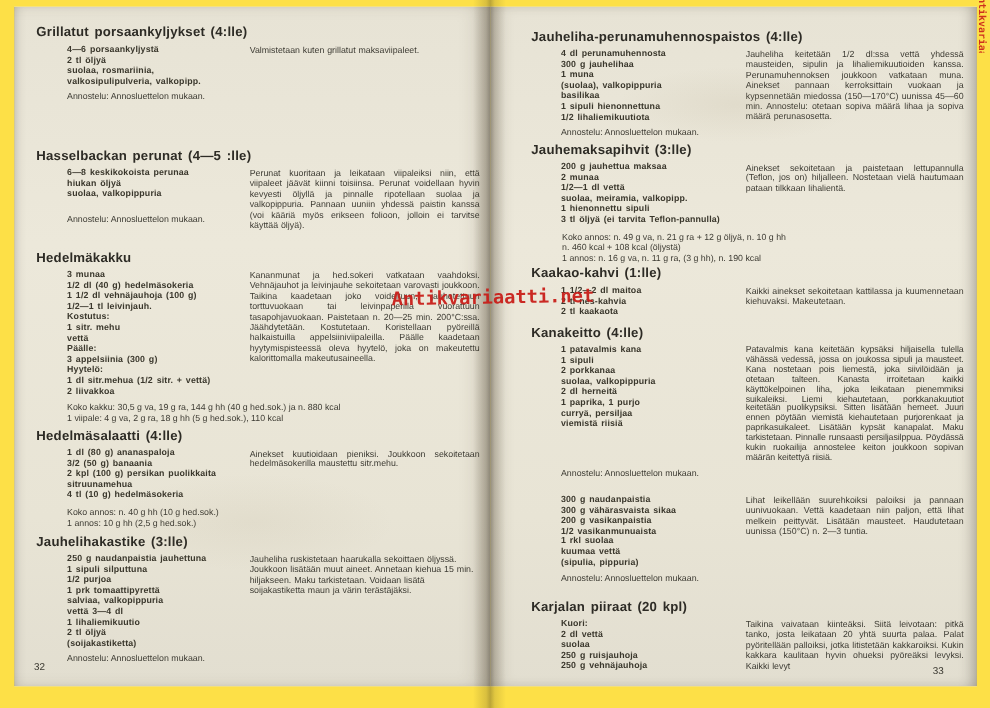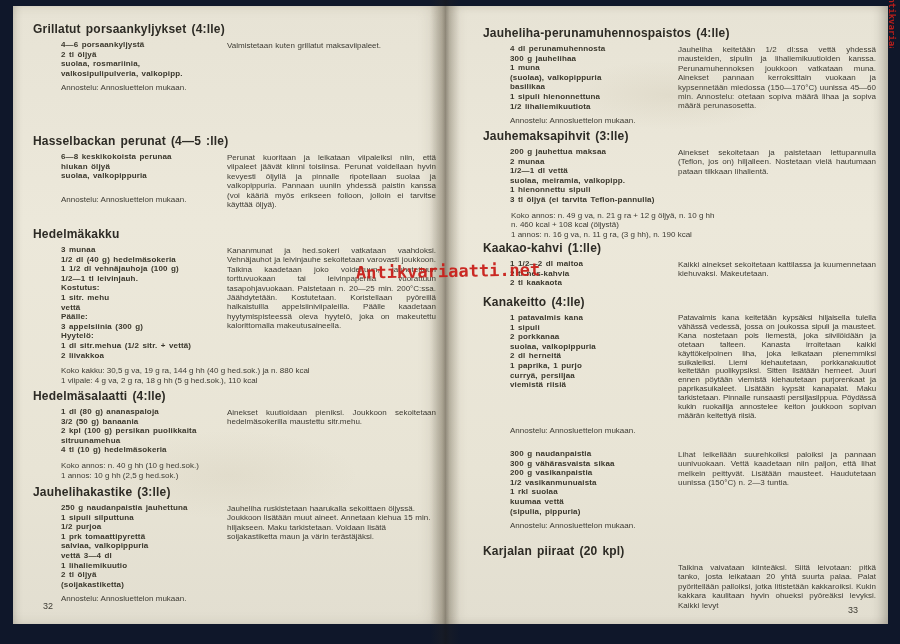--- a/index.html
+++ b/index.html
@@ -1,19 +1,19 @@
 <!DOCTYPE html>
 <html><head>
 <meta charset="utf-8">
 <style>
   * { box-sizing: border-box; margin: 0; padding: 0; }
   html, body { width: 900px; height: 644px; background: #000; }
   .scan {
     position: relative; width: 900px; height: 644px;
-    background: #0f172a; overflow: hidden;
+    background: #fde047; overflow: hidden;
     font-family: "Liberation Sans", sans-serif;
   }
   .page {
     position: absolute; top: 6px; height: 618px;
     background: linear-gradient(180deg, #e7e3d5 0%, #ece8da 35%, #e8e4d5 75%, #e2ded0 100%);
   }
   .page-left  { left: 13px;  width: 433px;
     box-shadow: inset -16px 0 20px -10px rgba(70,58,36,0.38), inset 6px 0 10px -6px rgba(40,35,25,0.30); }
   .page-right { left: 446px; width: 442px;
     box-shadow: inset 12px 0 16px -8px rgba(70,58,36,0.33), inset -10px 0 14px -8px rgba(40,35,25,0.40); }
@@ -39,21 +39,21 @@
     text-align: justify; word-spacing: 0.4px;
   }
   .page-right .inst { left: 195px; }
   .inst.tight { line-height: 8.9px; letter-spacing: -0.1px; }
   .inst.no-justify { text-align: left; }
   .note { margin-left: 28px; font-size: 8px; color: #3d3b33; margin-top: 5px; }
   .page-right .note { margin-left: 27px; }
   .note.gap-lg { margin-top: 36px; }
   .note.gap-md { margin-top: 14px; }
   .nutri { margin-left: 28px; font-size: 8px; color: #3d3b33; margin-top: 6px; line-height: 9.8px; }
-  .pagenum { position: absolute; font-size: 9px; color: #3d3b33; margin-left: 12px; }
+  .pagenum { position: absolute; font-size: 9px; color: #3d3b33; }
   .pagenum-left  { left: 18px; top: 595px; }
   .pagenum-right { right: 30px; top: 599px; }
 
   .wm-center {
     position: absolute; left: 356px; top: 261px; z-index: 6;
     font-family: "DejaVu Sans Mono", monospace; font-weight: bold;
     font-size: 17px; color: #c91f1a; transform: rotate(-1deg);
     opacity: 0.95; pointer-events: none; white-space: nowrap;
   }
   .wm-edge {
@@ -249,20 +249,27 @@
             <div>(sipulia, pippuria)</div>
           </div>
         <p class="inst">Lihat leikellään suurehkoiksi paloiksi ja pannaan uunivuokaan. Vettä kaadetaan niin paljon, että lihat melkein peittyvät. Lisätään mausteet. Haudutetaan uunissa (150°C) n. 2—3 tuntia.</p>
         <div class="note">Annostelu: Annosluettelon mukaan.</div>
       </div>
     </section>
 
     <section class="recipe" style="top:538px">
       <h2 class="r-title">Karjalan piiraat (20 kpl)</h2>
       <div class="cols">
+        <div class="ing">
+            <div>Kuori:</div>
+            <div>2 dl vettä</div>
+            <div>suolaa</div>
+            <div>250 g ruisjauhoja</div>
+            <div>250 g vehnäjauhoja</div>
+          </div>
         <p class="inst">Taikina vaivataan kiinteäksi. Siitä leivotaan: pitkä tanko, josta leikataan 20 yhtä suurta palaa. Palat pyöritellään palloiksi, jotka litistetään kakkaroiksi. Kukin kakkara kaulitaan hyvin ohueksi pyöreäksi levyksi. Kaikki levyt</p>
       </div>
     </section>
 
     <div class="pagenum pagenum-right">33</div>
   </div>
 
   <div class="gutter"></div>
   <div class="stain" style="left:560px;top:60px;width:220px;height:70px;background:radial-gradient(ellipse at center, rgba(150,135,100,0.10), rgba(0,0,0,0) 70%);"></div>
   <div class="stain" style="left:100px;top:430px;width:260px;height:90px;background:radial-gradient(ellipse at center, rgba(150,135,100,0.08), rgba(0,0,0,0) 70%);"></div>

